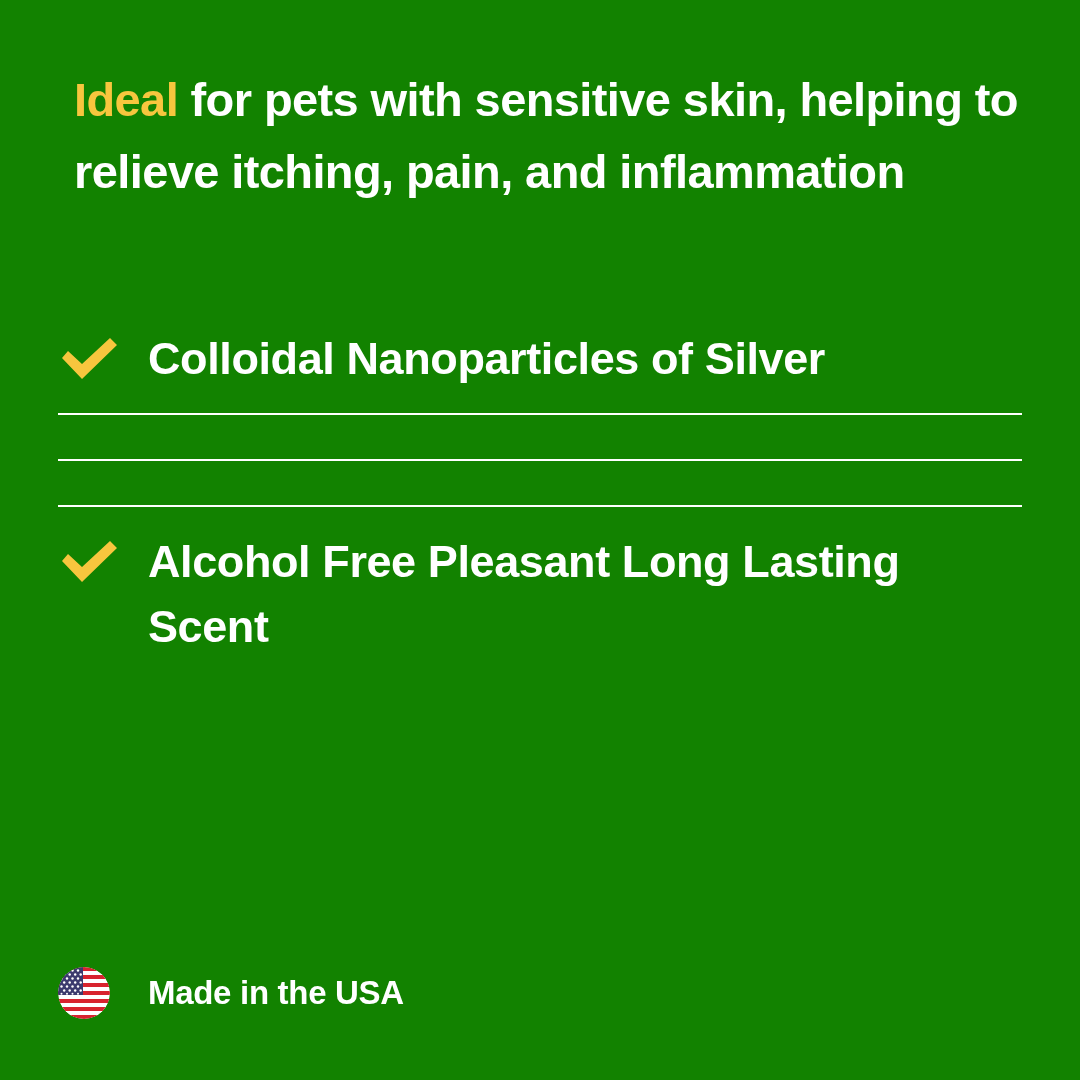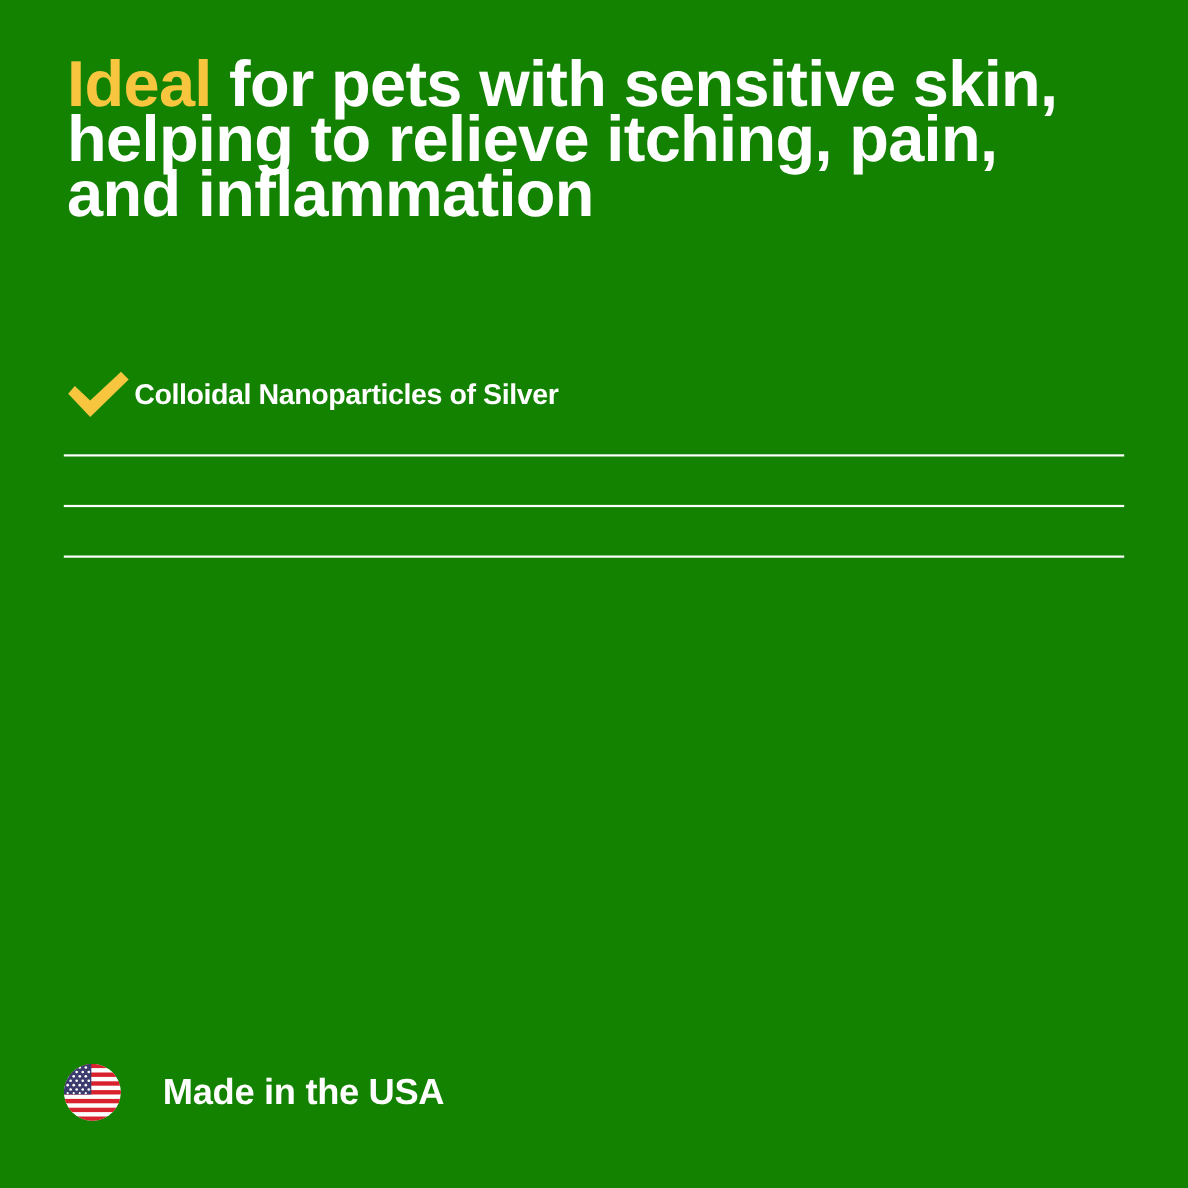--- a/index.html
+++ b/index.html
@@ -21,23 +21,23 @@
     background: #128200;
     box-sizing: border-box;
   }
 
   
   .headline {
     position: absolute;
     left: 58px;
     top: 48px;
     width: 960px;
-    margin: 3px;
-    font-size: 59px;
-    line-height: 50px;
+    margin: 16px;
+    font-size: 47px;
+    line-height: 72px;
     font-weight: 700;
     letter-spacing: -0.6px;
     color: #ffffff;
     font-family: "Liberation Sans", sans-serif;
   }
   .headline .accent {
     color: #F7C63E;
   }
 
   
@@ -57,21 +57,22 @@
   .check-icon {
     flex: 0 0 auto;
     width: 64px;
     height: 50px;
     display: block;
     margin-top: 8px;
   }
 
   .feature-text {
     flex: 1 1 auto;
-    font-size: 26px;
+    margin-left: 26px;
+    font-size: 45px;
     line-height: 65px;
     font-weight: 700;
     letter-spacing: -0.4px;
     color: #ffffff;
     font-family: "Liberation Sans", sans-serif;
   }
 
   .divider {
     height: 2px;
     background: #ffffff;
@@ -132,20 +133,26 @@
     <div class="row-gap-b"></div>
 
     <div class="row-gap-a"></div>
     <hr class="divider">
     <div class="row-gap-b"></div>
 
     <div class="row-gap-a"></div>
     <hr class="divider">
     <div class="row-gap-b"></div>
 
+    <div class="feature-row">
+      <svg class="check-icon" viewBox="0 0 64 50" aria-hidden="true">
+        <path d="M4 24 L10 17 L24 30 L52 4 L59 11 L24 45 Z" fill="#F7C63E"></path>
+      </svg>
+      <div class="feature-text">Alcohol Free Pleasant Long Lasting Scent</div>
+    </div>
 
   </div>
 
   <div class="usa-row">
     <svg class="flag-icon" viewBox="0 0 52 52" aria-hidden="true">
       <defs>
         <clipPath id="circleClip">
           <circle cx="26" cy="26" r="26"></circle>
         </clipPath>
       </defs>

